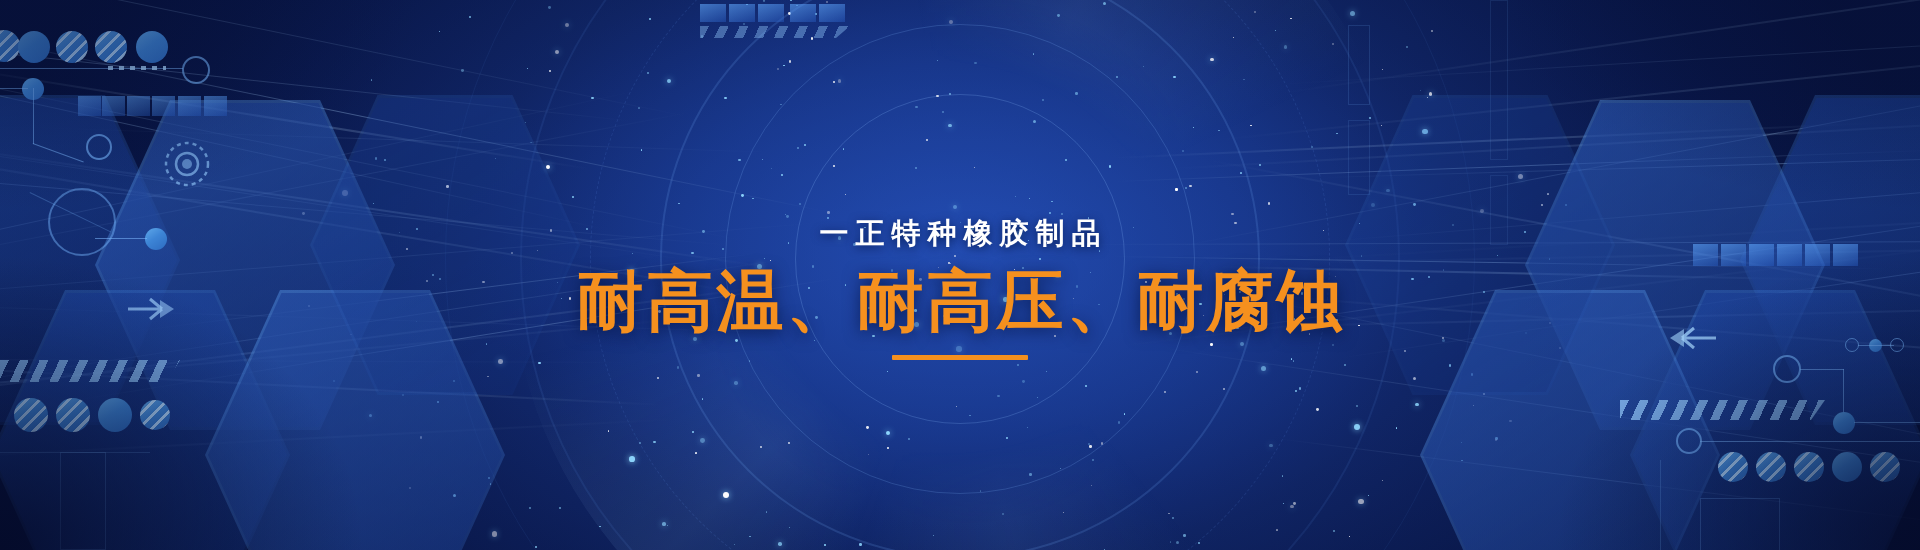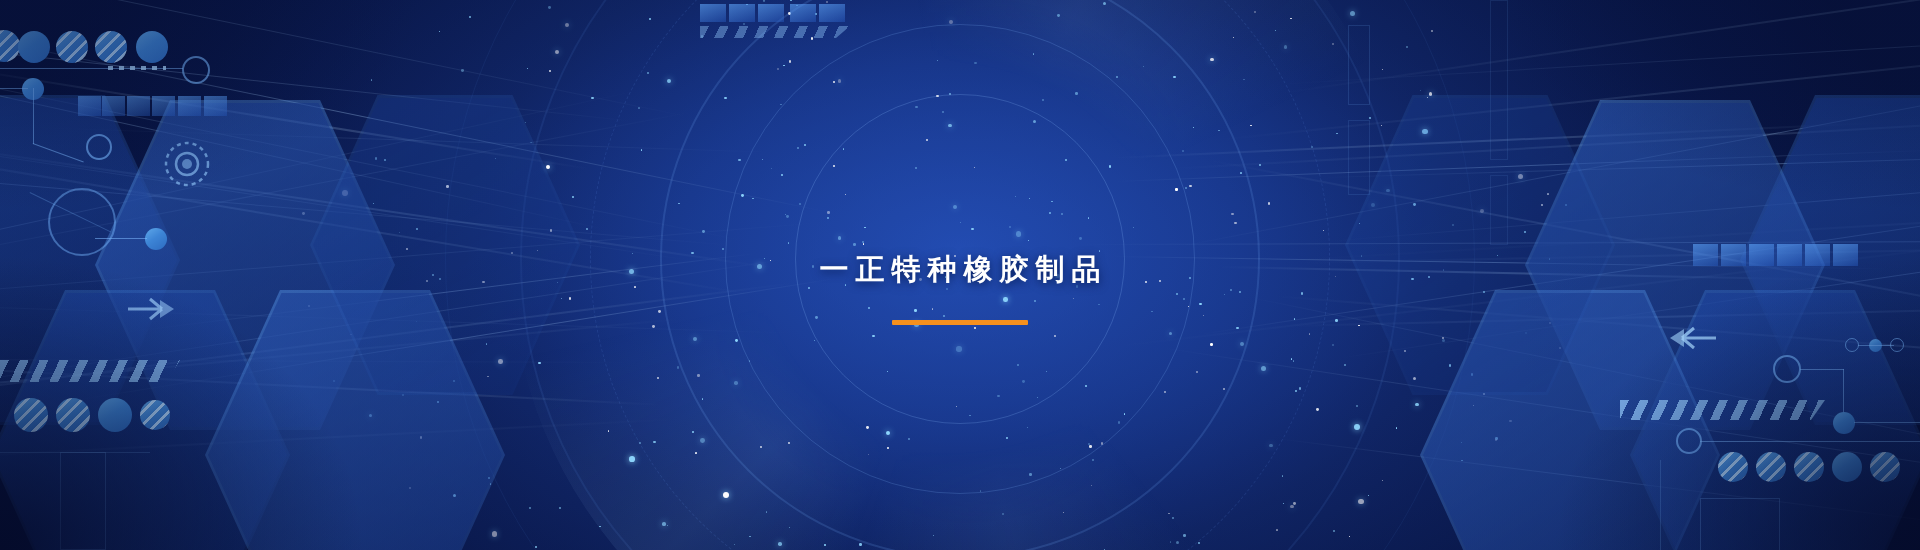--- a/index.html
+++ b/index.html
@@ -715,15 +715,16 @@
     <div class="chip" style="left:758px; top:4px; width:26px; height:18px;"></div>
     <div class="chip" style="left:790px; top:4px; width:26px; height:18px;"></div>
     <div class="chip" style="left:819px; top:4px; width:26px; height:18px;"></div>
     <div class="hatch" style="left:700px; top:26px; width:150px; height:12px; opacity:.55;"></div>
   </div>
 
   <div class="corner-dark"></div>
 
   <div class="content">
     <div class="eyebrow">一正特种橡胶制品</div>
+    <div class="headline">耐高温、耐高压、耐腐蚀</div>
     <div class="rule"></div>
   </div>
 </div>
 
 </body></html>

